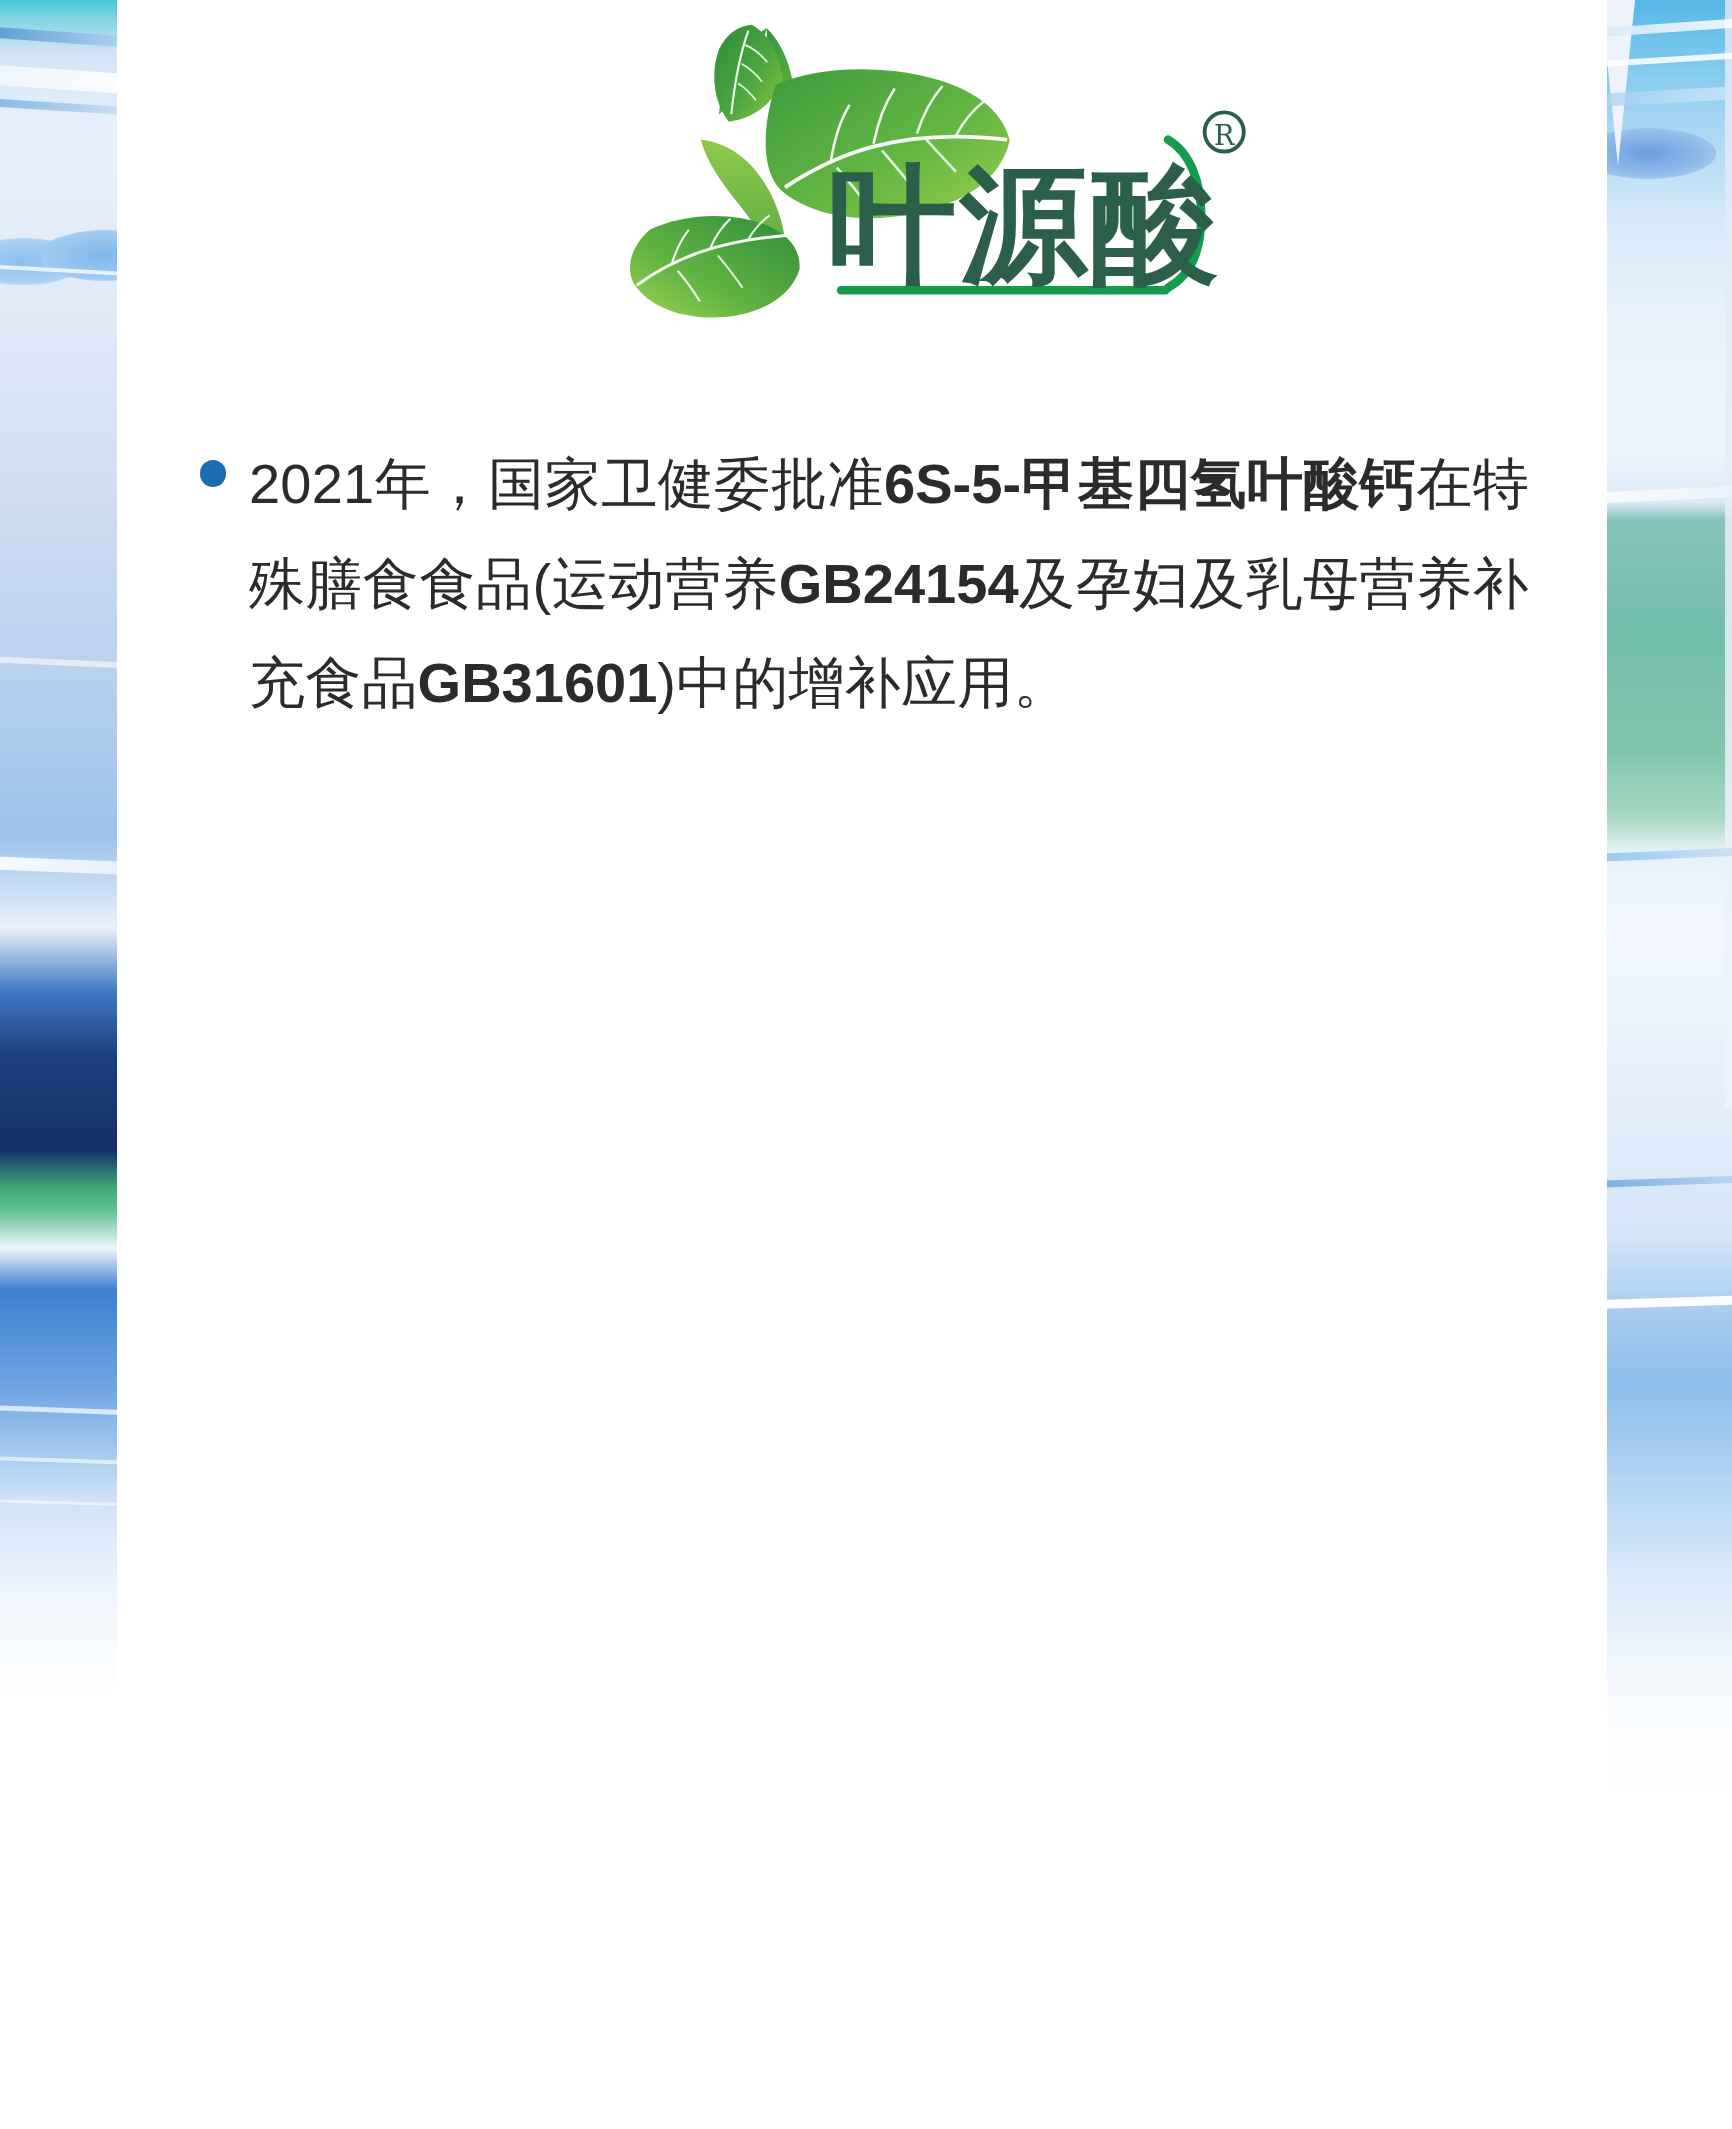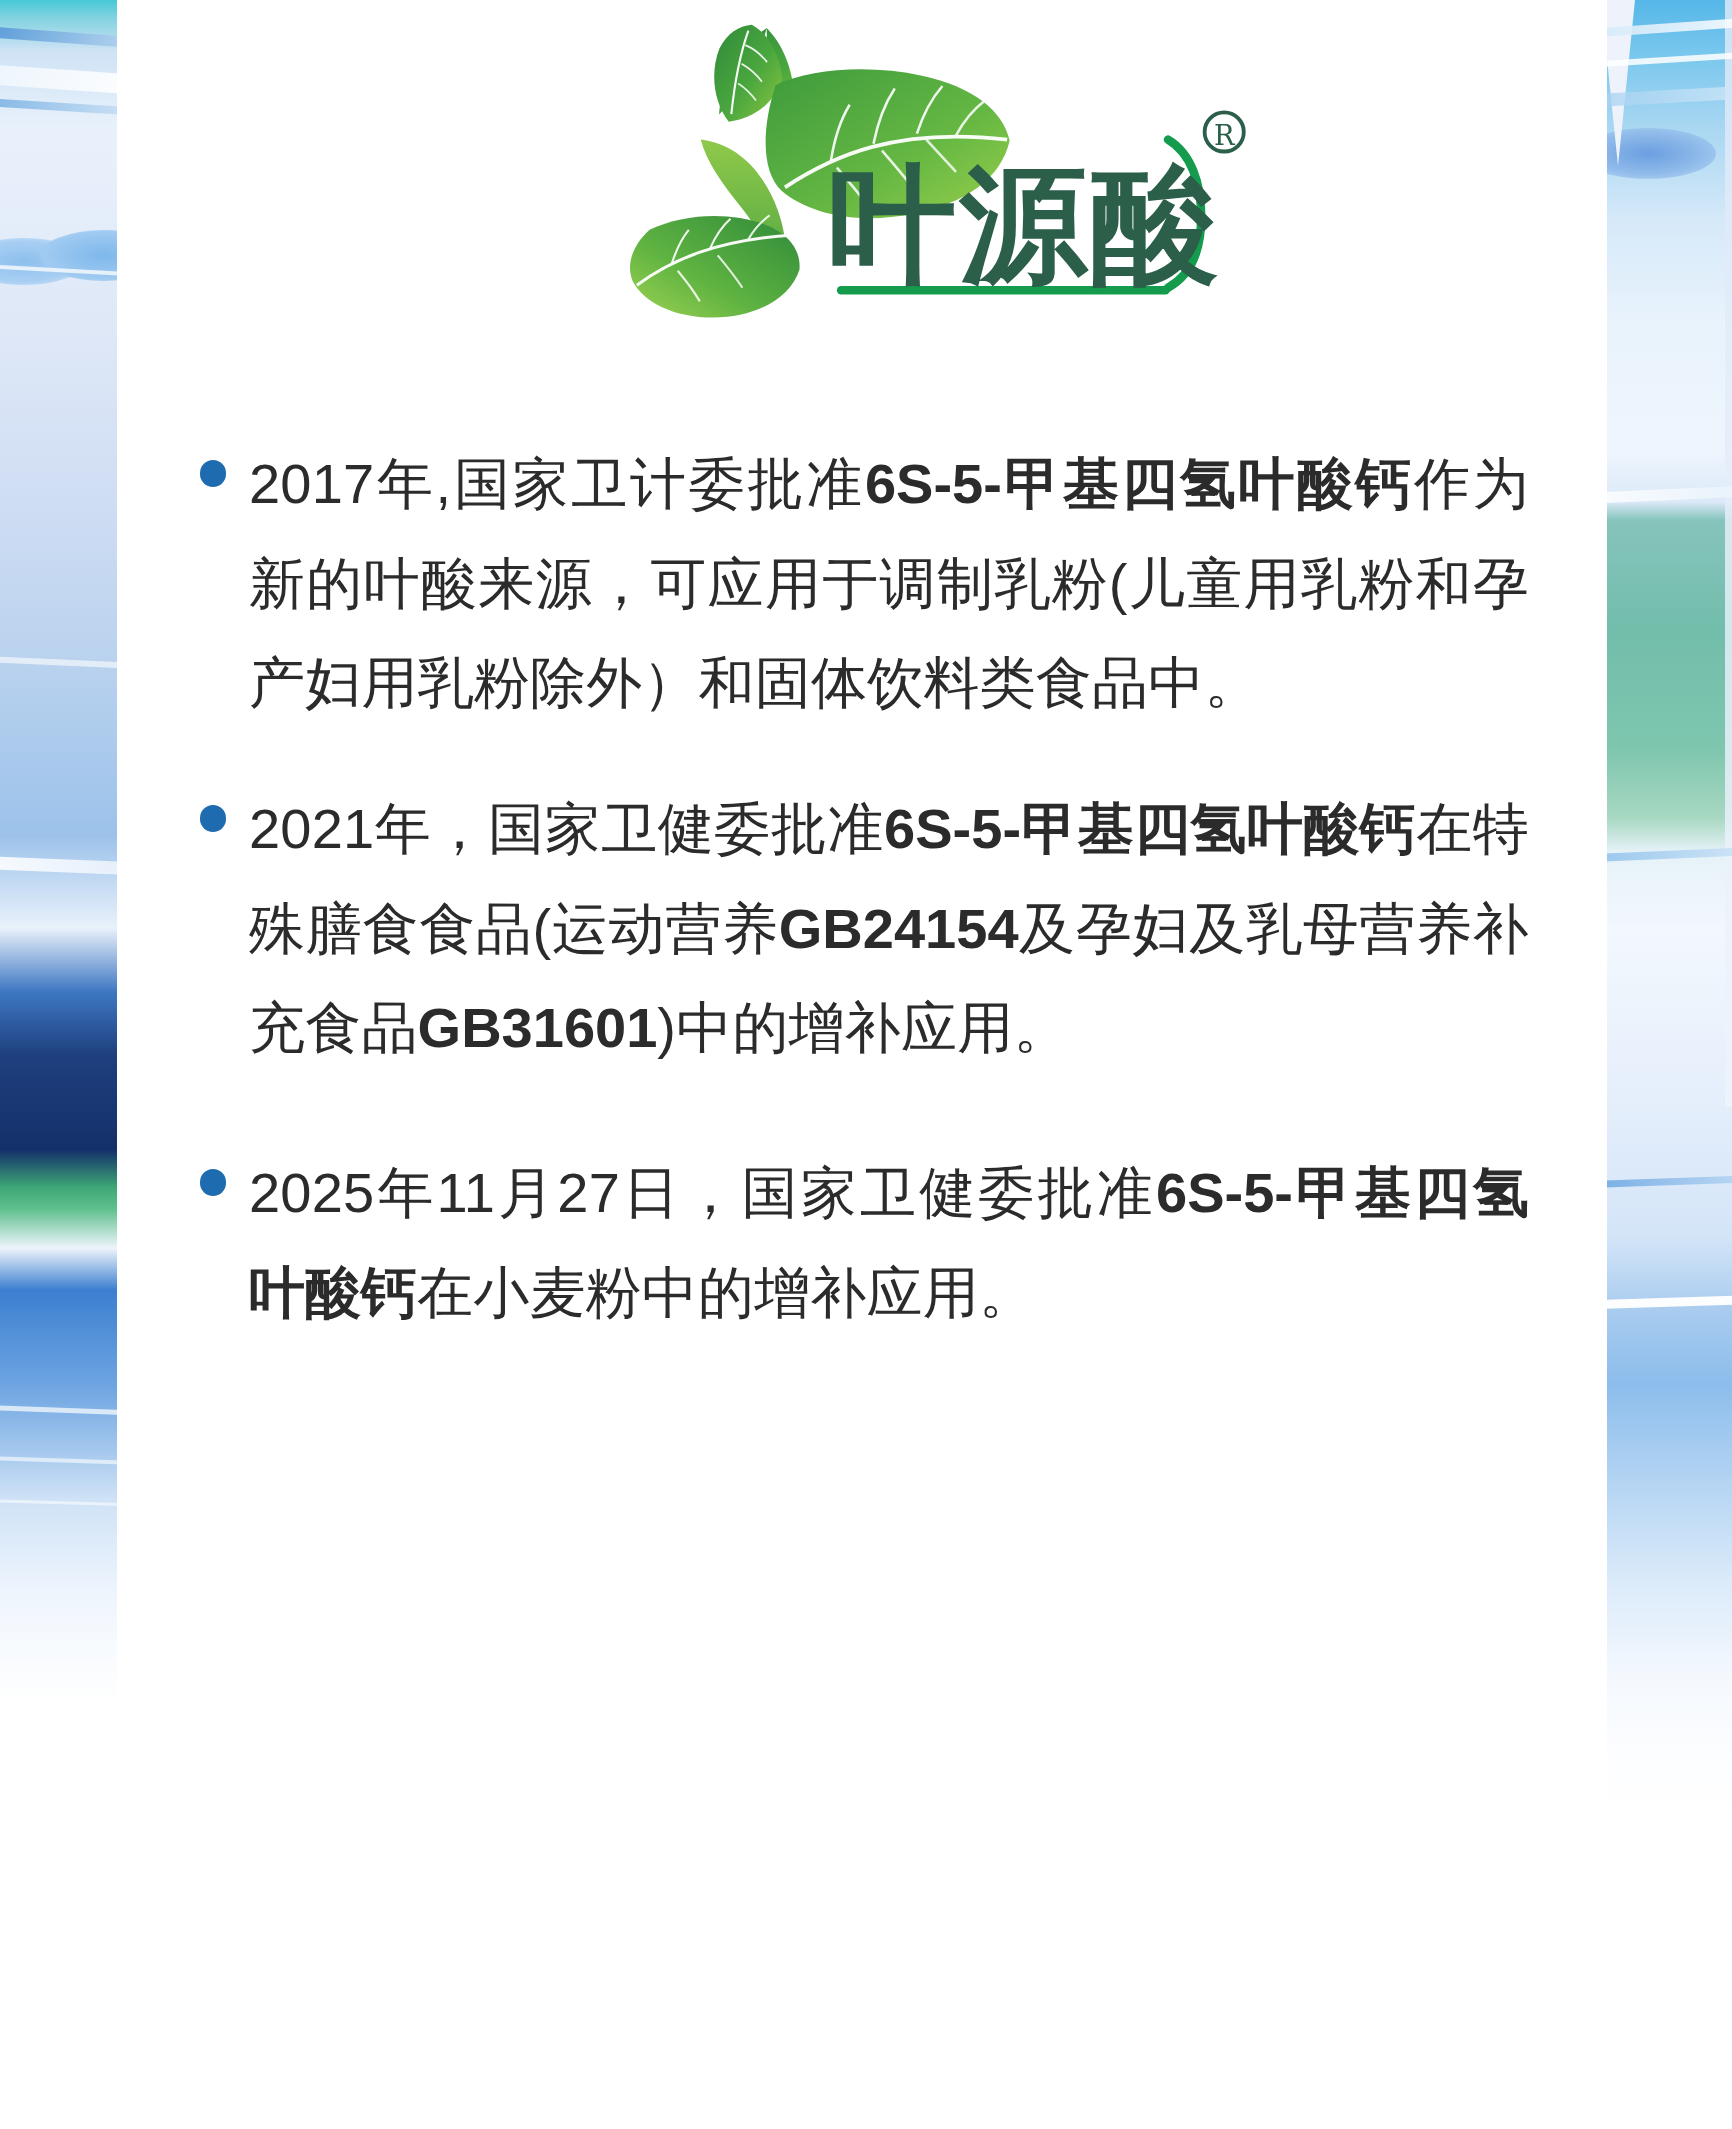--- a/index.html
+++ b/index.html
@@ -231,31 +231,23 @@
 
       <g>
         <circle cx="1530" cy="300" r="46" fill="none" stroke="#2b5f4a" stroke-width="9"></circle>
         <text x="1530" y="330" text-anchor="middle" font-family="'DejaVu Serif','Liberation Serif',serif" font-size="64" fill="#2b5f4a">R</text>
       </g>
     </svg>
   </div>
 
   <div class="content">
 
-    <div class="item">
-      <span class="bullet" style="background: rgb(31, 107, 176);"></span>
-      <p class="ptext" style="color: rgb(43, 43, 43);"><span>2017年,国家卫计委批准</span><b>6S-5-甲基四氢叶酸钙</b><span>作为新的叶酸来源，可应用于调制乳粉(儿童用乳粉和孕产妇用乳粉除外）和固体饮料类食品中。</span></p>
-    </div>
 
 
     <div class="item">
       <span class="bullet" style="background: rgb(31, 107, 176);"></span>
       <p class="ptext" style="color: rgb(43, 43, 43);"><span>2021年，国家卫健委批准</span><b>6S-5-甲基四氢叶酸钙</b><span>在特殊膳食食品(运动营养</span><b>GB24154</b><span>及孕妇及乳母营养补充食品</span><b>GB31601</b><span>)中的增补应用。</span></p>
     </div>
 
-    <div class="item spaced-top">
-      <span class="bullet" style="background: rgb(31, 107, 176);"></span>
-      <p class="ptext" style="color: rgb(43, 43, 43);"><span>2025年11月27日，国家卫健委批准</span><b>6S-5-甲基四氢叶酸钙</b><span>在小麦粉中的增补应用。</span></p>
-    </div>
 
   </div>
 </div>
 
 
 </body></html>

